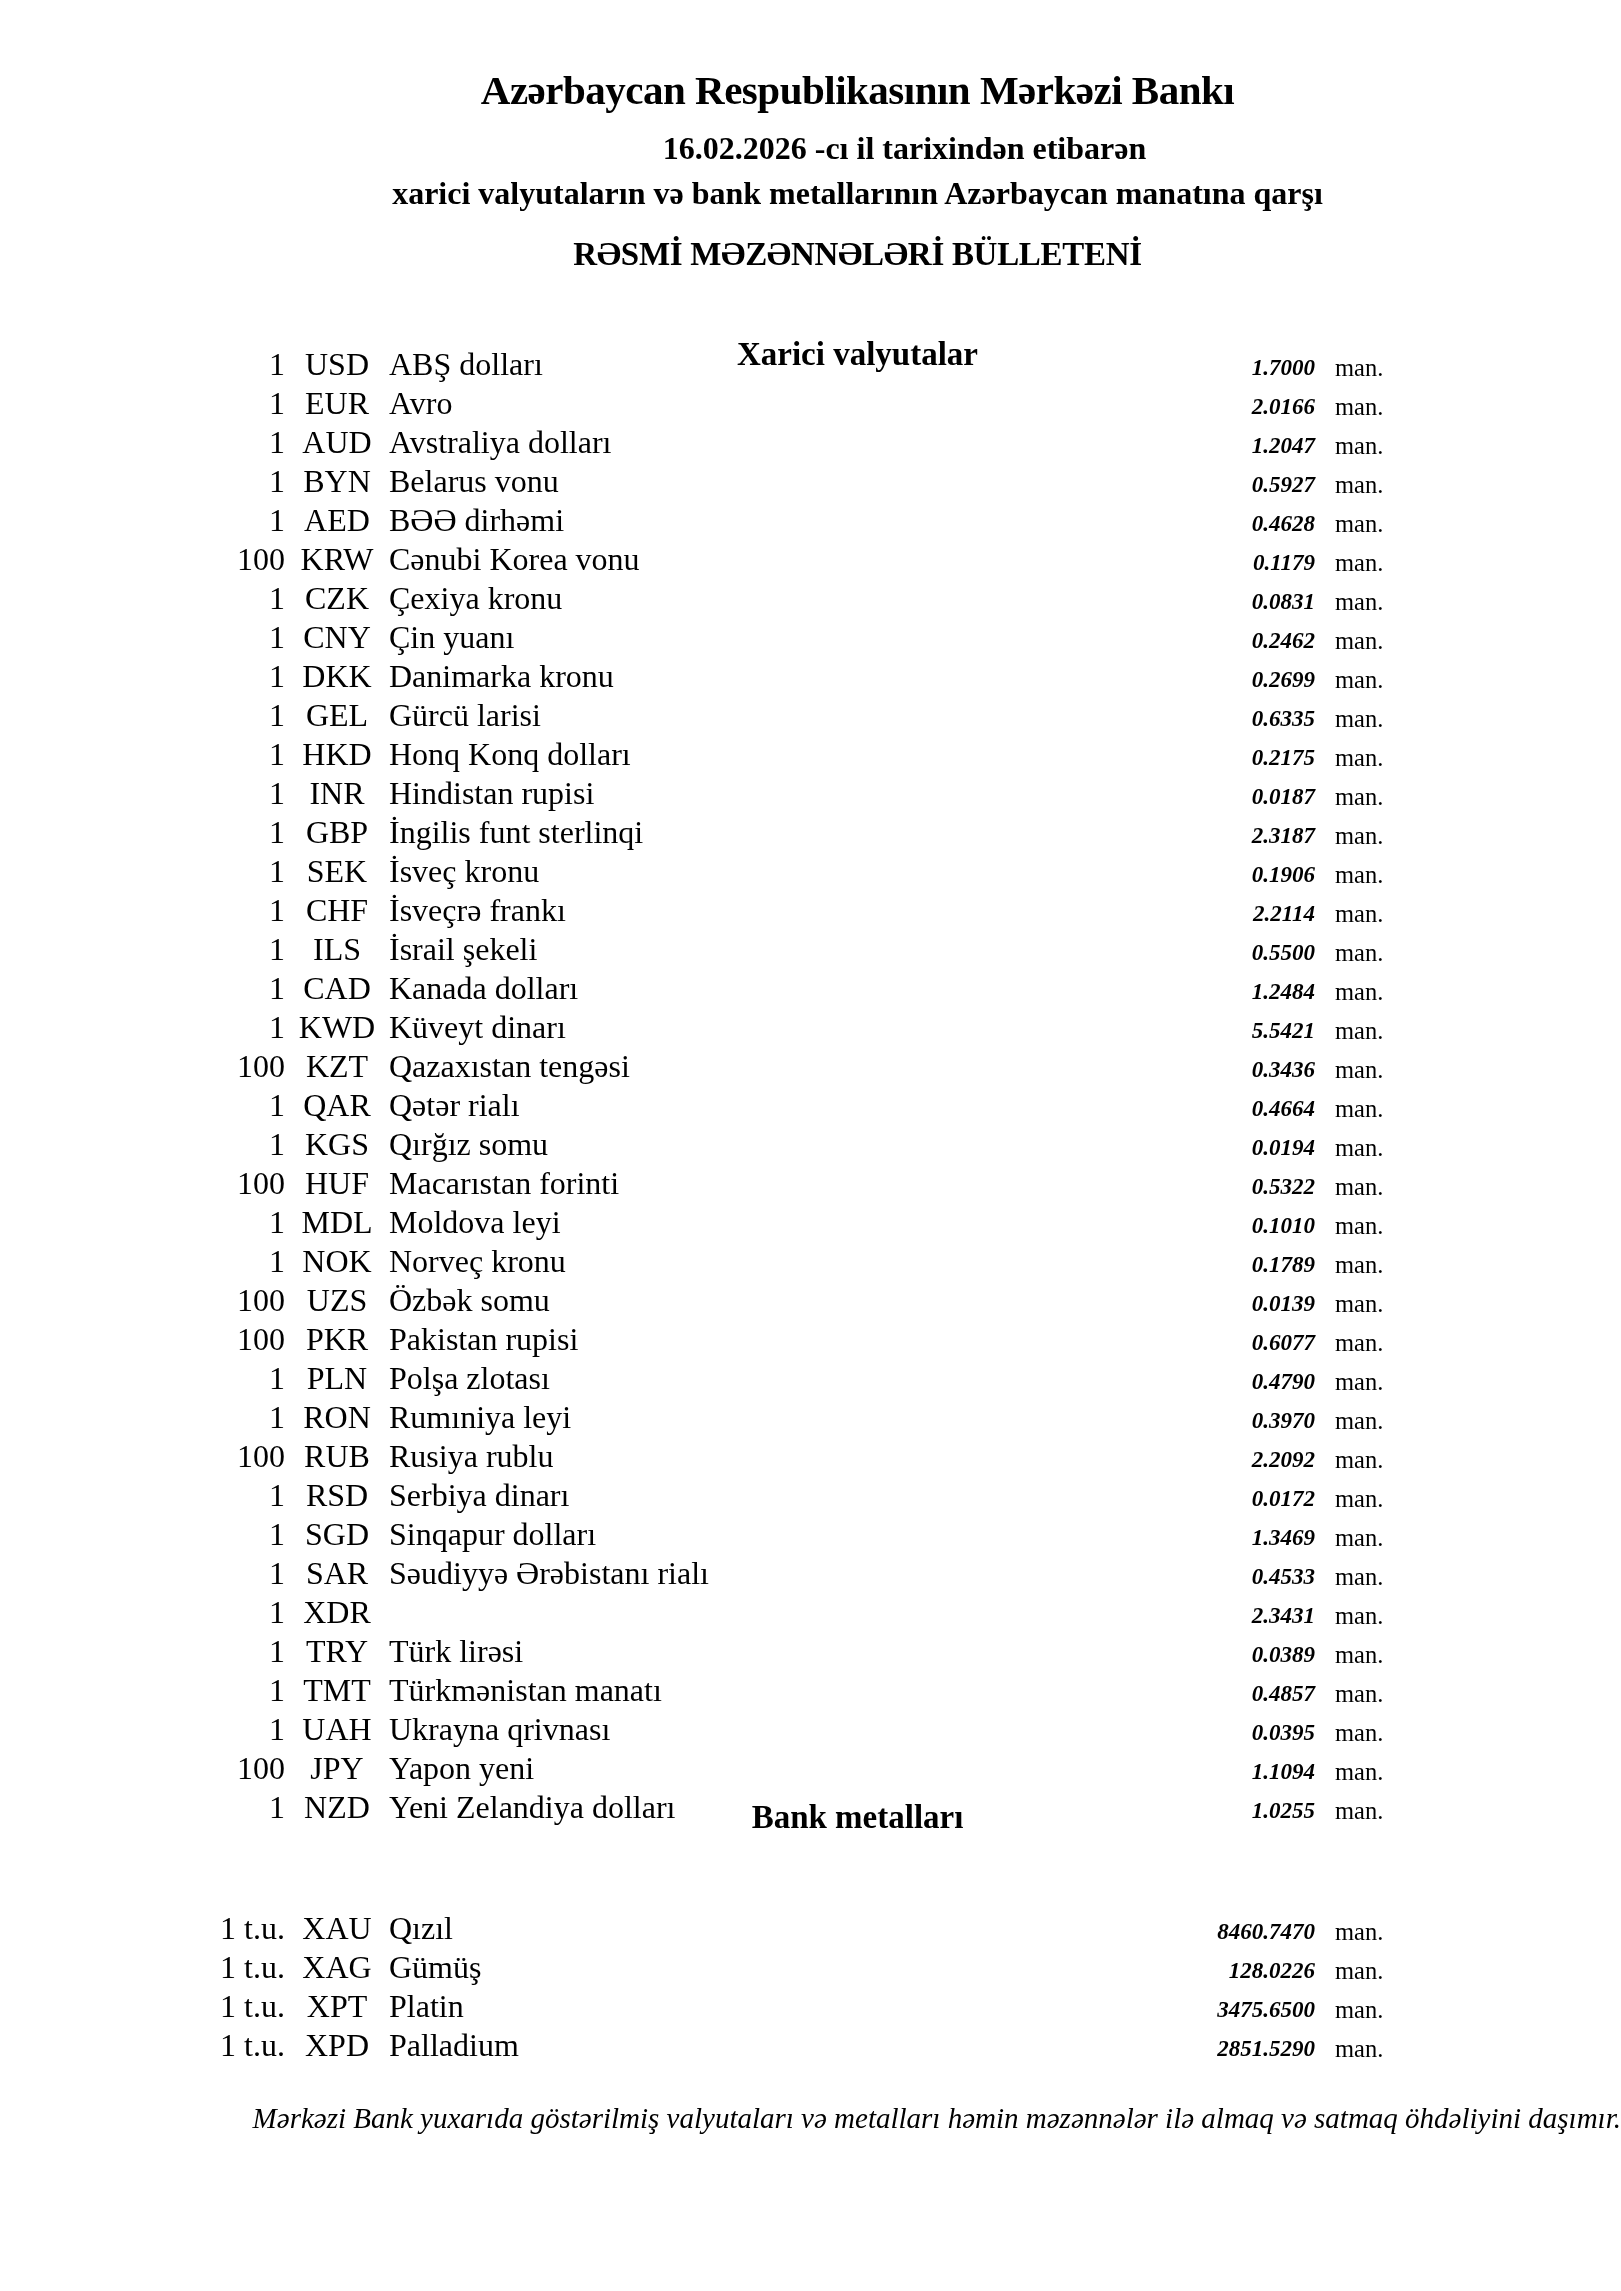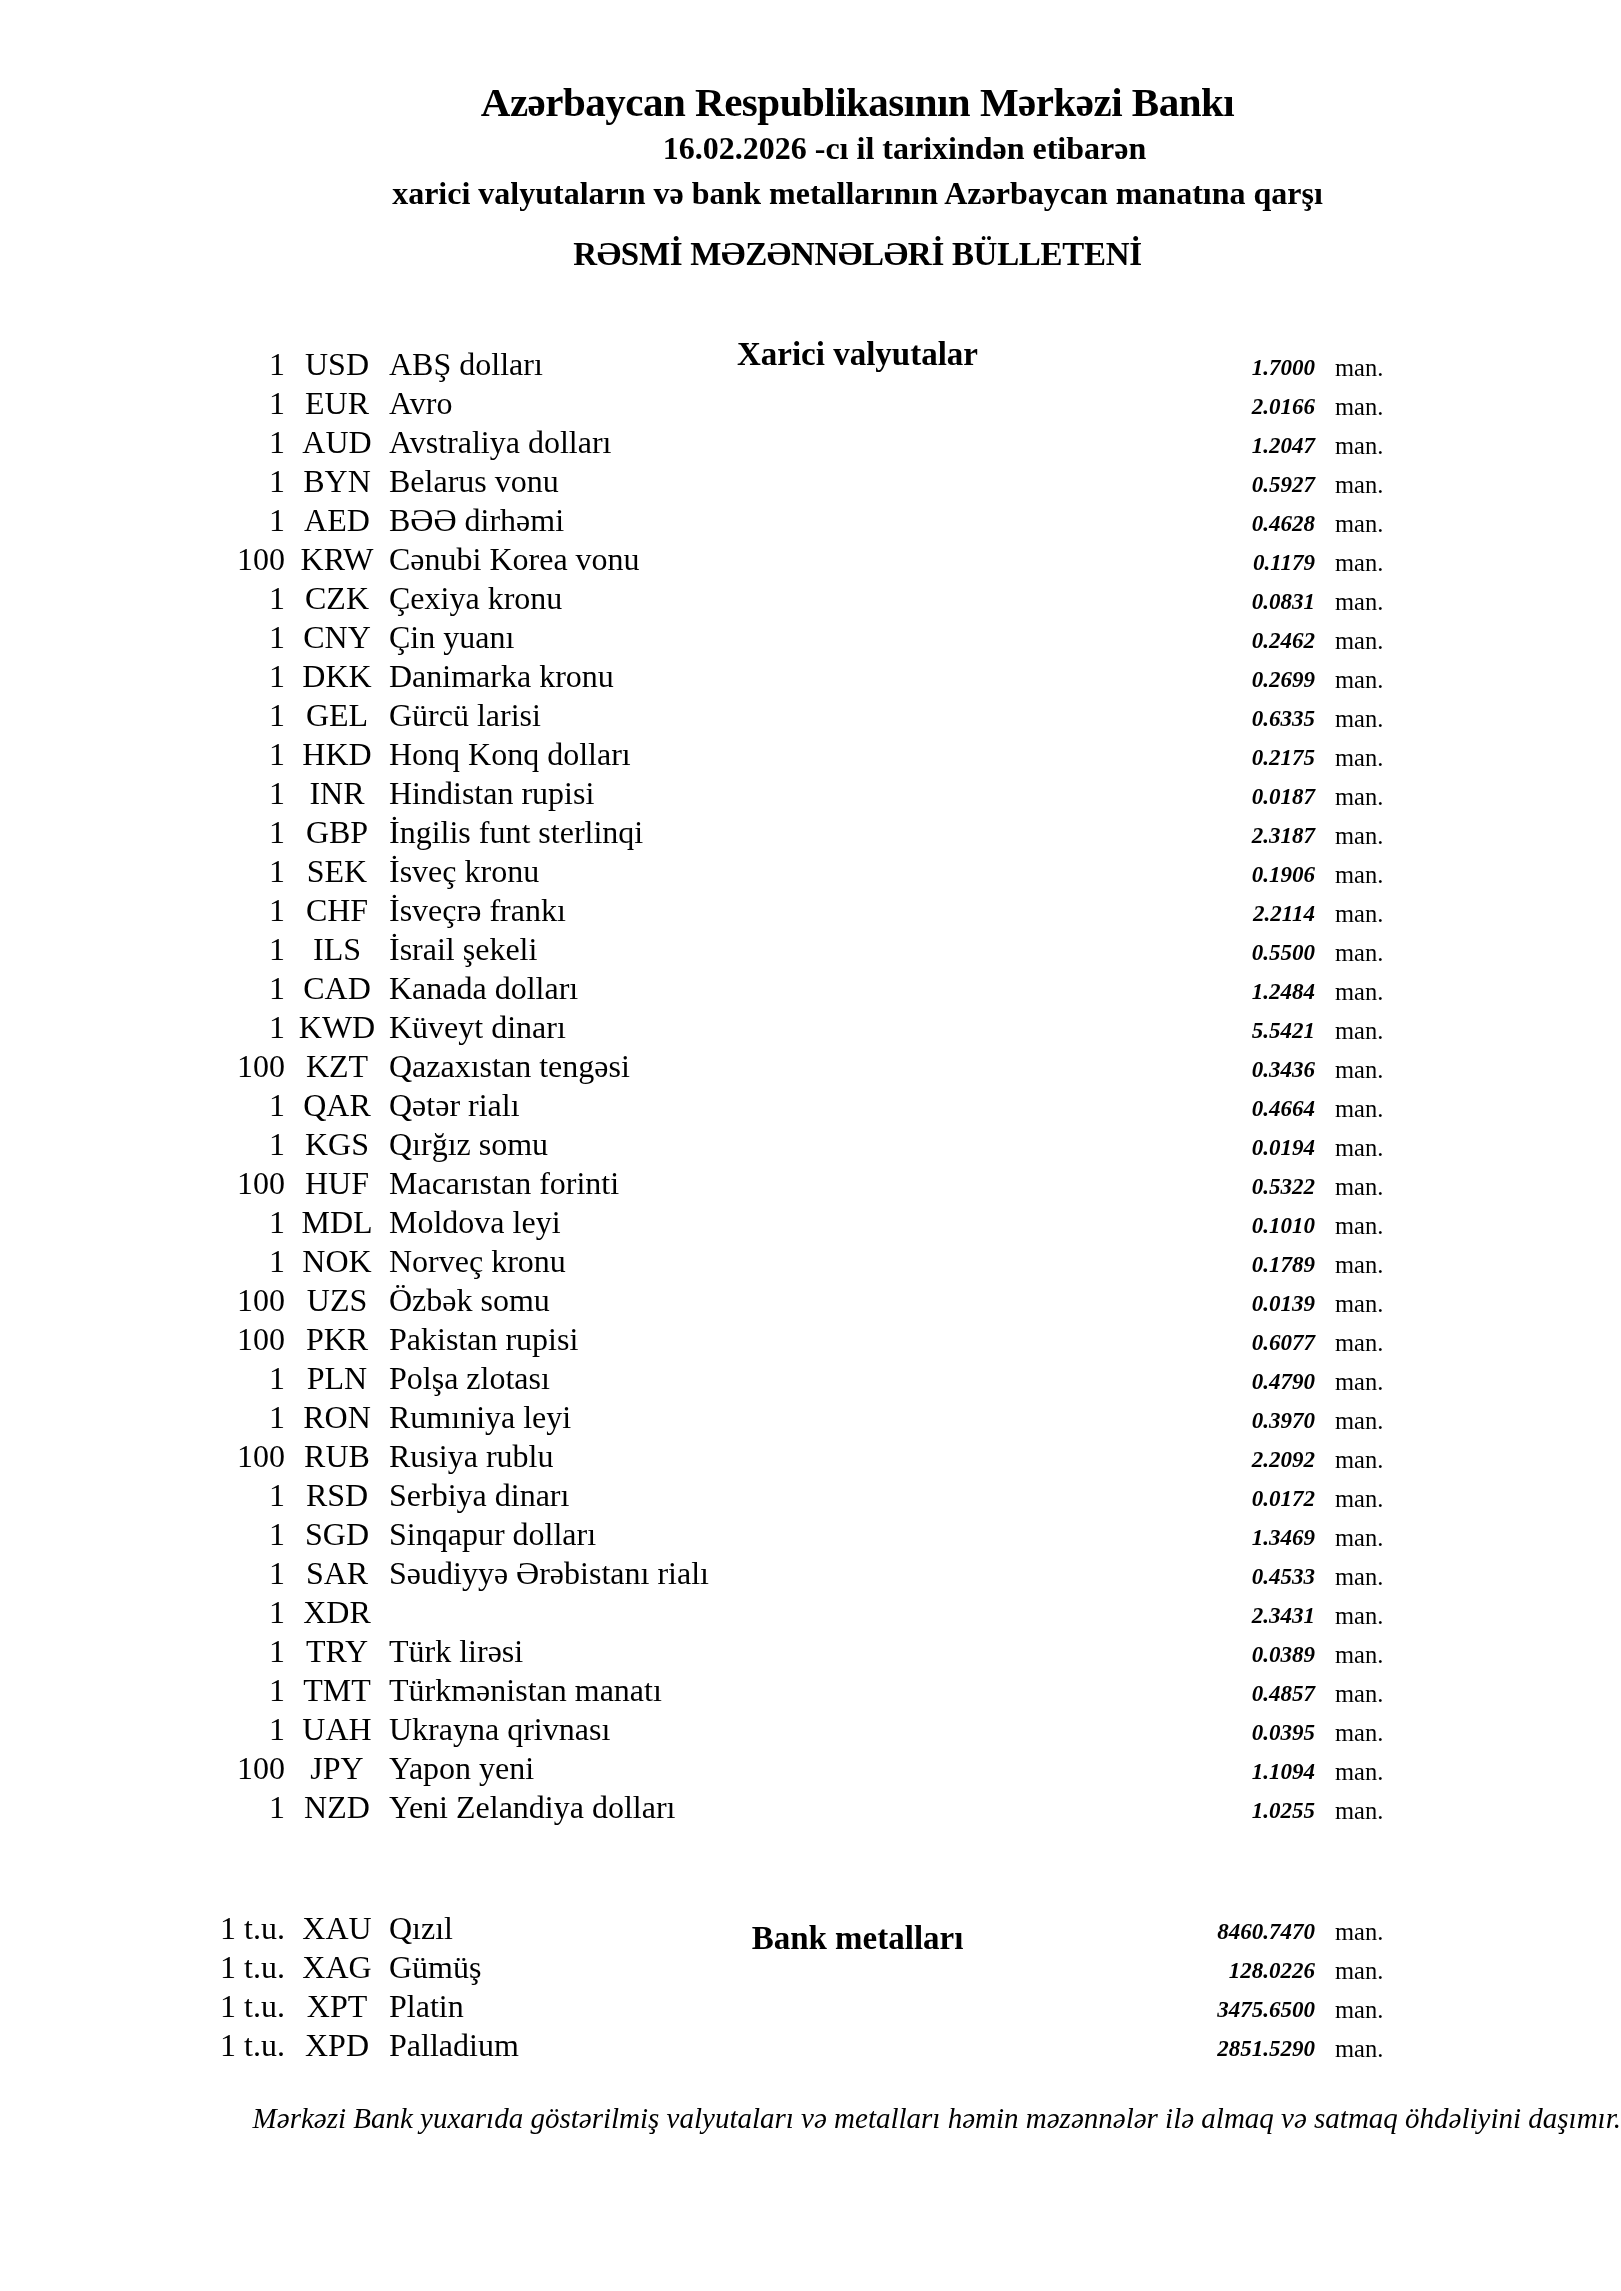--- a/index.html
+++ b/index.html
@@ -12,21 +12,20 @@
     overflow:hidden;
   }
   .page{position:absolute;inset:0;}
 
   
   .header{position:absolute;left:94px;width:1527px;top:0;text-align:center;}
   .title{
     position:absolute;left:0;right:0;top:65px;
     font-size:41px;font-weight:bold;line-height:51px;letter-spacing:-0.5px;
     white-space:nowrap;
-    margin-top:12px;
   }
   .date-line{
     position:absolute;left:0;right:0;top:128px;
     font-size:32px;font-weight:bold;line-height:41px;
     transform:translateX(47px);
     white-space:nowrap;
   }
   .subtitle{
     position:absolute;left:0;right:0;top:173px;
     font-size:32px;font-weight:bold;line-height:41px;
@@ -39,21 +38,21 @@
     margin-top:16px;
   }
 
   
   .sec-heading{
     position:absolute;left:94px;width:1527px;
     text-align:center;font-size:33px;font-weight:bold;line-height:41px;
     white-space:nowrap;
   }
   .currencies-heading{top:302px;margin-top:32px;}
-  .metals-heading{top:1918px;}
+  .metals-heading{top:1797px;}
 
   
   .rows{position:absolute;left:0;width:1621px;}
   .currencies-rows{top:345px;}
   .metals-rows{top:1909px;}
   .row{position:relative;height:39px;line-height:39px;}
   .col{position:absolute;top:0;white-space:nowrap;font-size:32px;}
   .col.qty{left:0;width:285px;text-align:right;}
   .col.code{left:288px;width:98px;text-align:center;}
   .col.name{left:389px;}

